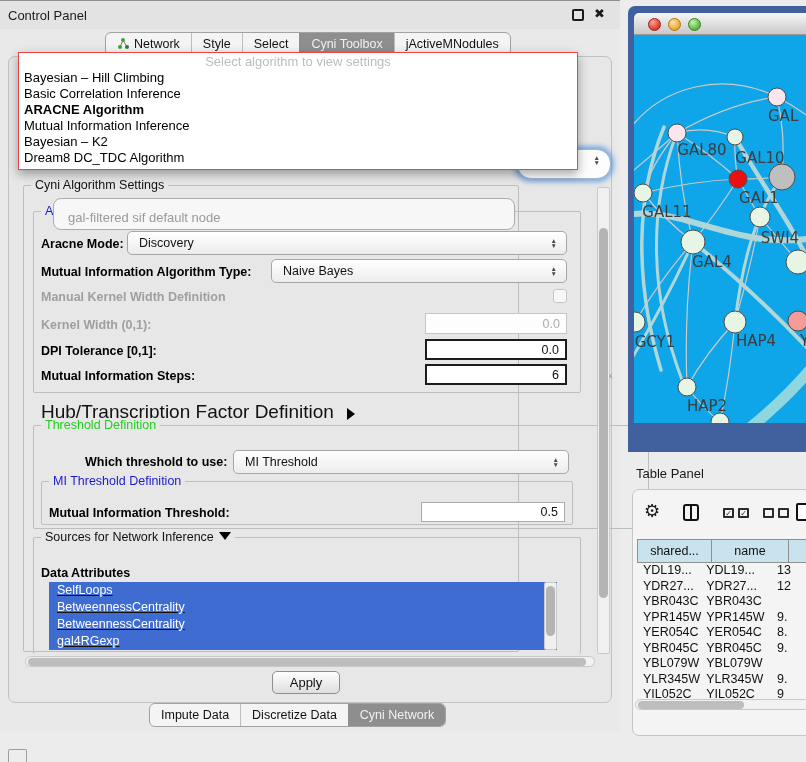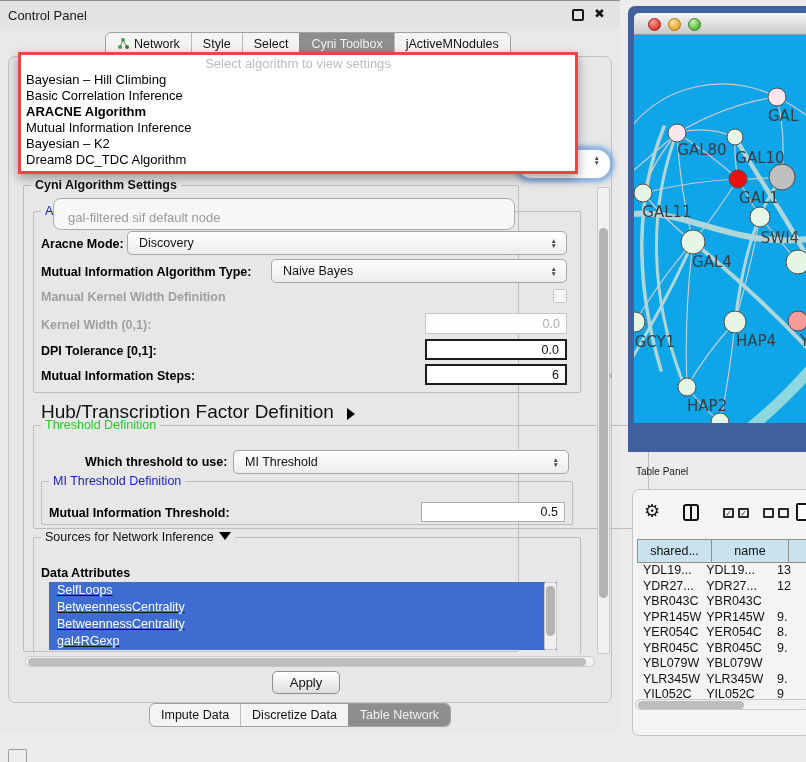--- a/index.html
+++ b/index.html
@@ -31,21 +31,21 @@
   #bg-combo-focus { position:absolute; left:508px; top:92px; width:94px; height:30px;
         background:#FDFDFD; border:1px solid #9FB9D8; border-radius:14px;
         box-shadow:0 0 5px 3px rgba(90,150,220,.75); z-index:5; }
   #bg-combo-focus .arrows { position:absolute; right:10px; top:5px; }
   #bg-combo-gal { position:absolute; left:44px; top:141px; width:462px; height:32px;
         background:#F7F7F7; border:1px solid #ABABAB; border-radius:8px; z-index:5;
         font-size:13px; color:#9A9A9A; padding-left:14px; line-height:38px; overflow:hidden; }
 
   
   #popup { position:absolute; left:18px; top:51px; width:560px; background:#FFFFFF;
-        border:3px solid #ef4444; box-shadow:0 4px 10px rgba(0,0,0,.35); z-index:40; padding-bottom:3px; }
+        border:1px solid #ef4444; box-shadow:0 4px 10px rgba(0,0,0,.35); z-index:40; padding-bottom:3px; }
   #popup .prompt { height:17px; line-height:17px; text-align:center; color:#BCBCBC; font-size:13px; }
   #popup .item { height:16px; line-height:16px; padding-left:5px; font-size:13px; color:#000; }
   #popup .item.bold { font-weight:bold; }
 
   
   .fs { position:absolute; border:1px solid #BDBDBD; border-radius:2px; }
   .fs > .legend { position:absolute; top:-8px; left:7px; background:#E7E7E7; padding:0 4px;
         font-size:12.5px; line-height:15px; white-space:nowrap; }
   .legend.blue { color:#1A1AD0; }
   .legend.green { color:#21D021; }
@@ -90,21 +90,21 @@
   #net-titlebar { position:absolute; left:6px; top:7px; width:172px; height:22px;
         background:linear-gradient(#F6F6F6,#C9C9C9); border-top-left-radius:5px;
         border-bottom:1px solid #9A9A9A; }
   .light { position:absolute; top:5px; width:13px; height:13px; border-radius:50%; }
   #light-red { left:14px; background:radial-gradient(circle at 35% 30%, #FBA39B, #E2463C 60%, #BC2318); border:1px solid #9E2018; }
   #light-yellow { left:34px; background:radial-gradient(circle at 35% 30%, #FBE3A5, #EFAF3F 60%, #CE8E1B); border:1px solid #A8770F; }
   #light-green { left:54px; background:radial-gradient(circle at 35% 30%, #C9F0B5, #67C14A 60%, #3D9328); border:1px solid #35801F; }
   #net-canvas { position:absolute; left:6px; top:29px; width:172px; height:388px; background:#0ea5e9; overflow:hidden; }
 
   
-  #tp-title { position:absolute; left:636px; top:466px; font-size:10px; color:#1A1A1A; }
+  #tp-title { position:absolute; left:636px; top:466px; font-size:13px; color:#1A1A1A; }
   #tp { position:absolute; left:632px; top:489px; width:180px; height:247px; background:#F4F4F4;
         border:1px solid #C6C6C6; border-radius:7px; overflow:hidden; }
   #gear-icon { left:11px; top:10px; font-size:18px; color:#1A1A1A; }
   #split-icon { left:50px; top:14px; width:16px; height:17px; border:2px solid #111; border-radius:3px; }
   #split-icon::after { content:""; position:absolute; left:5px; top:0; width:2px; height:13px; background:#111; }
   .box { position:absolute; top:18px; width:11px; height:10px; border:2px solid #2A2A2A; border-radius:1px; font-size:8px; line-height:8px; text-align:center; color:#2A2A2A; font-weight:bold; }
   #doc-icon { position:absolute; left:163px; top:13px; width:14px; height:18px; border:2px solid #111; border-radius:2px; background:#FFF; }
 
   #tbl-head { position:absolute; left:4px; top:49px; height:24px; display:flex; font-size:12.5px; }
   #tbl-head .hc { background:#C8E2EE; border:1px solid #8F8F8F; border-left:none;
@@ -155,21 +155,21 @@
       </div>
     </div>
 
   <div id="inner-panel">
 
     <div id="bg-combo-focus">
       <span class="arrows">▲<br>▼</span>
     </div>
     <div id="bg-combo-gal">gal-filtered sif default node</div>
 
-    <div class="fs" style="left:14px; top:128px; width:496px; height:467px;font-weight:bold;">
+    <div class="fs" style="left:14px; top:128px; width:496px; height:467px;">
       <span class="legend">Cyni Algorithm Settings</span>
     </div>
 
     <div class="fs" style="left:24px; top:154px; width:548px; height:182px;">
       <span class="legend blue">Algorithm Definition</span>
     </div>
     <span class="blabel" style="left:32px; top:180px;">Aracne Mode:</span>
     <div class="combo" style="left:118px; top:174px; width:440px;">
       <span>Discovery</span>
       <span class="arrows">▲<br>▼</span>
@@ -248,21 +248,21 @@
   </div>
 
   <div class="tabbar" id="cp-bottom-tabbar" style="left:149px; top:702px;">
       <div class="tab">
         <span>Impute Data</span>
       </div>
       <div class="tab">
         <span>Discretize Data</span>
       </div>
       <div class="tab sel">
-        <span>Table Network</span>
+        <span>Cyni Network</span>
       </div>
     </div>
 </div>
 
 <span id="divider-arrow">‹</span>
 
 <div id="net-frame">
   <div id="net-titlebar">
     <span class="light" id="light-red"></span>
     <span class="light" id="light-yellow"></span>

